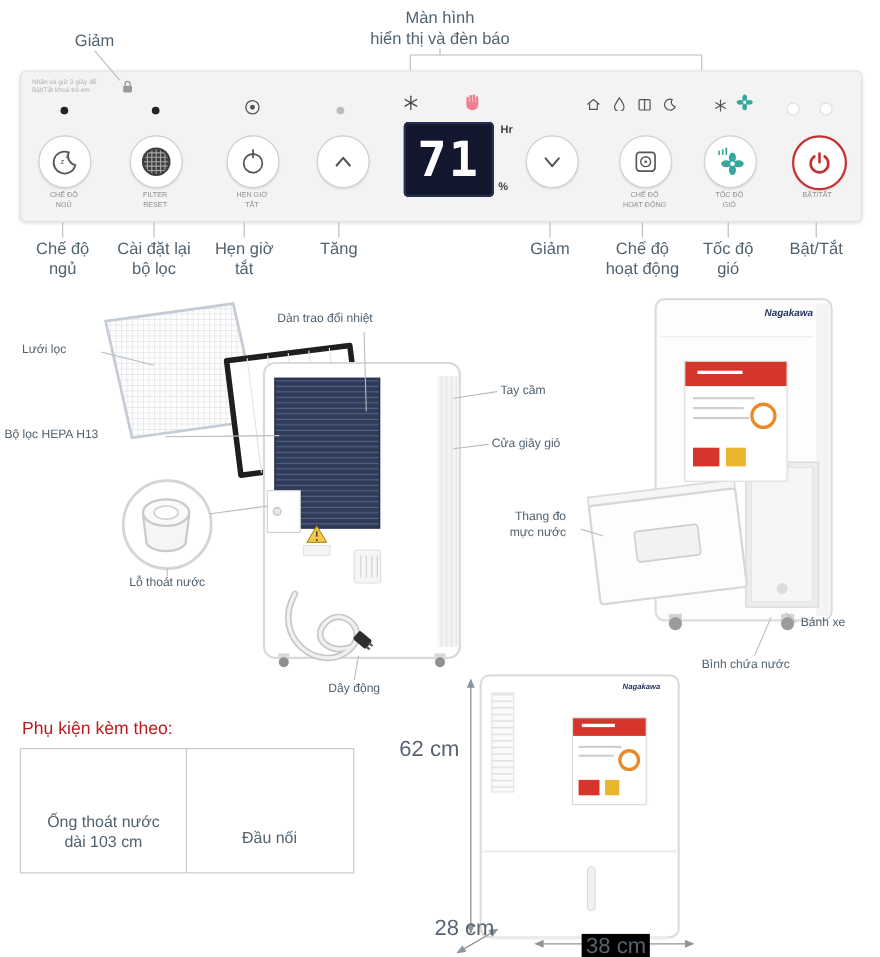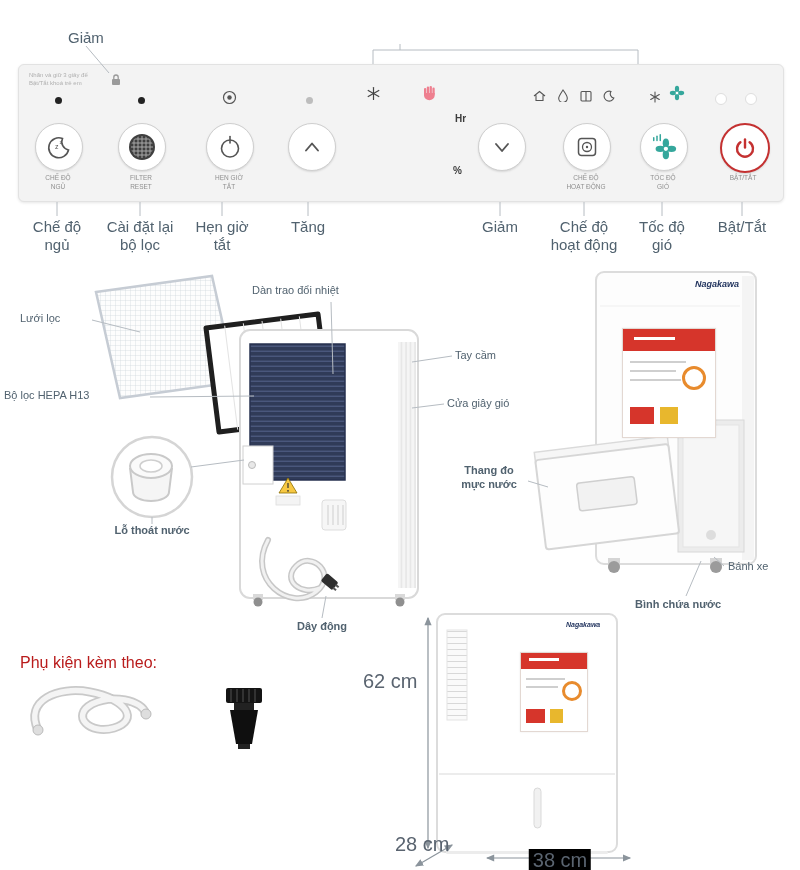--- a/index.html
+++ b/index.html
@@ -30,21 +30,21 @@
   .disp-unit { position:absolute; font-size:10px; font-weight:bold; color:#3c3c3c; }
   .ind { position:absolute; display:block; }
   .dot { border-radius:50%; }
 
   
   .cap { position:absolute; top:218px; transform:translateX(-50%); text-align:center;
          font-size:15px; color:#51626f; line-height:1.22; white-space:pre-line; }
 
   
   .lbl { position:absolute; font-size:11px; color:#51626f; line-height:1.25; white-space:pre-line; }
-  .lbl.center { transform:translateX(-50%); text-align:center;font-weight:bold; }
+  .lbl.center { transform:translateX(-50%); text-align:right; }
 
   
   .sticker { position:absolute; background:#fff; border:1px solid #e3d8d2; box-shadow:0 0 2px rgba(0,0,0,.08); }
   .sticker .head { height:20%; background:#d6352b; position:relative; }
   .sticker .head:after { content:""; position:absolute; left:12%; top:35%; width:45%; height:3px; background:#fff; }
   .sticker .line { position:absolute; left:8%; height:2px; background:#cfcfcf; }
   .sticker .badge { position:absolute; border-radius:50%; background:#fff; border:3px solid #e88b2d; }
   .sticker .rbox { position:absolute; background:#d6352b; }
   .sticker .ybox { position:absolute; background:#e8b72d; }
 
@@ -185,20 +185,23 @@
     </div>
     <div class="btn-lbl" style="left:210px">HẸN GIỜ
 TẮT</div>
 
     <div class="btn" style="left:269px">
       <svg width="26" height="26">
           <polyline points="7,16.5 13,9.5 19,16.5" fill="none" stroke="#555" stroke-width="1.9" stroke-linecap="round" stroke-linejoin="round"></polyline>
         </svg>
     </div>
 
+    <div class="display">
+      <span>71</span>
+    </div>
     <div class="disp-unit" style="left:436px;top:48px">Hr</div>
     <div class="disp-unit" style="left:434px;top:100px">%</div>
 
     <div class="btn" style="left:459px">
       <svg width="26" height="26">
           <polyline points="7,10 13,17 19,10" fill="none" stroke="#555" stroke-width="1.9" stroke-linecap="round" stroke-linejoin="round"></polyline>
         </svg>
     </div>
 
     <div class="btn" style="left:544px">
@@ -401,20 +404,22 @@
     <div class="head"></div>
     <div class="line" style="top:32%;width:58%"></div>
     <div class="line" style="top:42%;width:48%"></div>
     <div class="badge" style="right:8%;top:36%;width:14px;height:14px"></div>
     <div class="rbox" style="left:8%;bottom:10%;width:28%;height:18%"></div>
     <div class="ybox" style="left:44%;bottom:10%;width:20%;height:18%"></div>
   </div>
   <div class="brand" style="left:695px;top:279px;font-size:9px">Nagakawa</div>
   <div class="brand" style="left:566px;top:621px;font-size:7px">Nagakawa</div>
 
+  <div class="callout pre" style="left:400px;top:8px;transform:translateX(-50%)">Màn hình
+hiển thị và đèn báo</div>
   <div class="callout" style="left:68px;top:29px">Giảm</div>
 
   <div class="cap" style="left:57px">Chế độ
 ngủ</div>
   <div class="cap" style="left:140px">Cài đặt lại
 bộ lọc</div>
   <div class="cap" style="left:222px">Hẹn giờ
 tắt</div>
   <div class="cap" style="left:308px">Tăng</div>
   <div class="cap" style="left:500px">Giảm</div>
@@ -430,18 +435,24 @@
   <div class="lbl" style="left:455px;top:349px">Tay cầm</div>
   <div class="lbl" style="left:447px;top:397px">Cửa giây gió</div>
   <div class="lbl center" style="left:152px;top:524px">Lỗ thoát nước</div>
   <div class="lbl center" style="left:322px;top:620px">Dây động</div>
   <div class="lbl center" style="left:489px;top:464px">Thang đo
 mực nước</div>
   <div class="lbl" style="left:728px;top:560px">Bánh xe</div>
   <div class="lbl center" style="left:678px;top:598px">Bình chứa nước</div>
 
   <div class="acc-head">Phụ kiện kèm theo:</div>
+  <div class="acc-box">
+    <div class="acc-div"></div>
+    <div class="acc-lbl" style="left:0;top:58px;width:150px">Ống thoát nước
+dài 103 cm</div>
+    <div class="acc-lbl" style="left:150px;top:72px;width:152px">Đầu nối</div>
+  </div>
 
   <div class="dim" style="left:363px;top:670px">62 cm</div>
   <div class="dim" style="left:395px;top:833px">28 cm</div>
   <div class="dim bg" style="left:560px;top:849px">38 cm</div>
 
 </div>
 
 </body></html>

